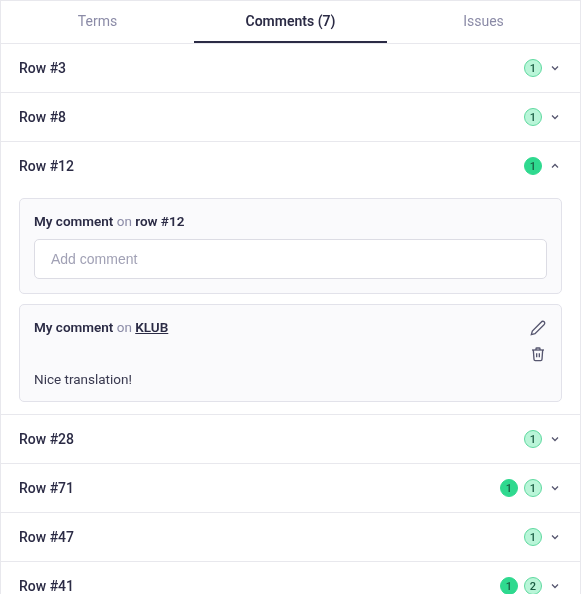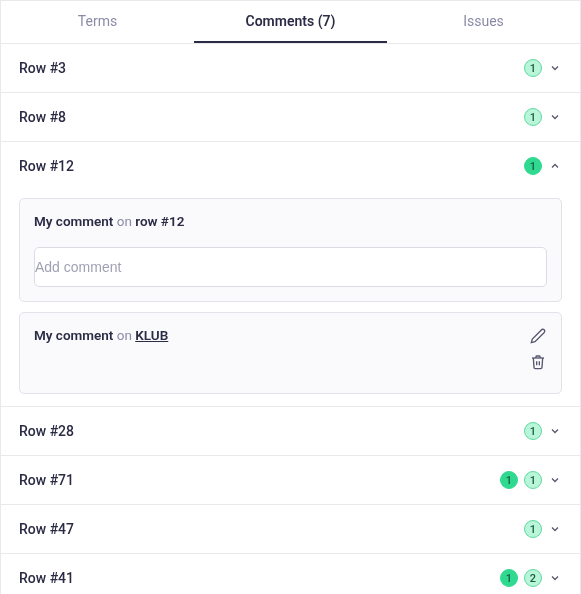--- a/index.html
+++ b/index.html
@@ -115,21 +115,21 @@
     width: 18px;
     height: 18px;
     display:inline-flex;
     align-items:center;
     justify-content:center;
   }
   .input {
     width: 100%;
     border: 1px solid #dcdce4;
     border-radius: 5px;
-    padding: 11px 0;
+    padding: 11px 16px;
     font-size: 14px;
     color: #2b2b45;
     background: #fff;
   }
   .input::placeholder { color: #a1a1b5; }
   .comment-body {
     font-size: 13.5px;
     color: #3a3a50;
     margin-top: 4px;
   }
@@ -177,21 +177,21 @@
         <svg width="12" height="12" viewBox="0 0 24 24" fill="none" stroke="currentColor" stroke-width="2.5">
             <polyline points="6 15 12 9 18 15"></polyline>
           </svg>
       </span>
     </span>
   </div>
 
   <div class="expanded-area">
 
     <div class="card">
-      <div class="card-title" style="margin-bottom:18px;">
+      <div class="card-title" style="margin-bottom:10px;">
         <span class="strong">My comment</span>
         <span class="muted">on</span>
         <span class="strong">row #12</span>
       </div>
       <input class="input" type="text" placeholder="Add comment" style="">
     </div>
 
     <div class="card" style="margin-bottom:0;">
       <div class="card-header">
         <div class="card-title">
@@ -209,20 +209,21 @@
             <svg width="16" height="16" viewBox="0 0 24 24" fill="none" stroke="currentColor" stroke-width="2">
                 <polyline points="3 6 5 6 21 6"></polyline>
                 <path d="M19 6l-1 14a2 2 0 0 1-2 2H8a2 2 0 0 1-2-2L5 6"></path>
                 <path d="M10 11v6"></path>
                 <path d="M14 11v6"></path>
                 <path d="M9 6V4a1 1 0 0 1 1-1h4a1 1 0 0 1 1 1v2"></path>
               </svg>
           </span>
         </div>
       </div>
+      <div class="comment-body">Nice translation!</div>
     </div>
 
   </div>
 
   <div class="row">
     <span class="row-label">Row #28</span>
     <span class="row-right">
       <span class="badge light">1</span>
       <span class="chevron">
         <svg width="12" height="12" viewBox="0 0 24 24" fill="none" stroke="currentColor" stroke-width="2.5">

